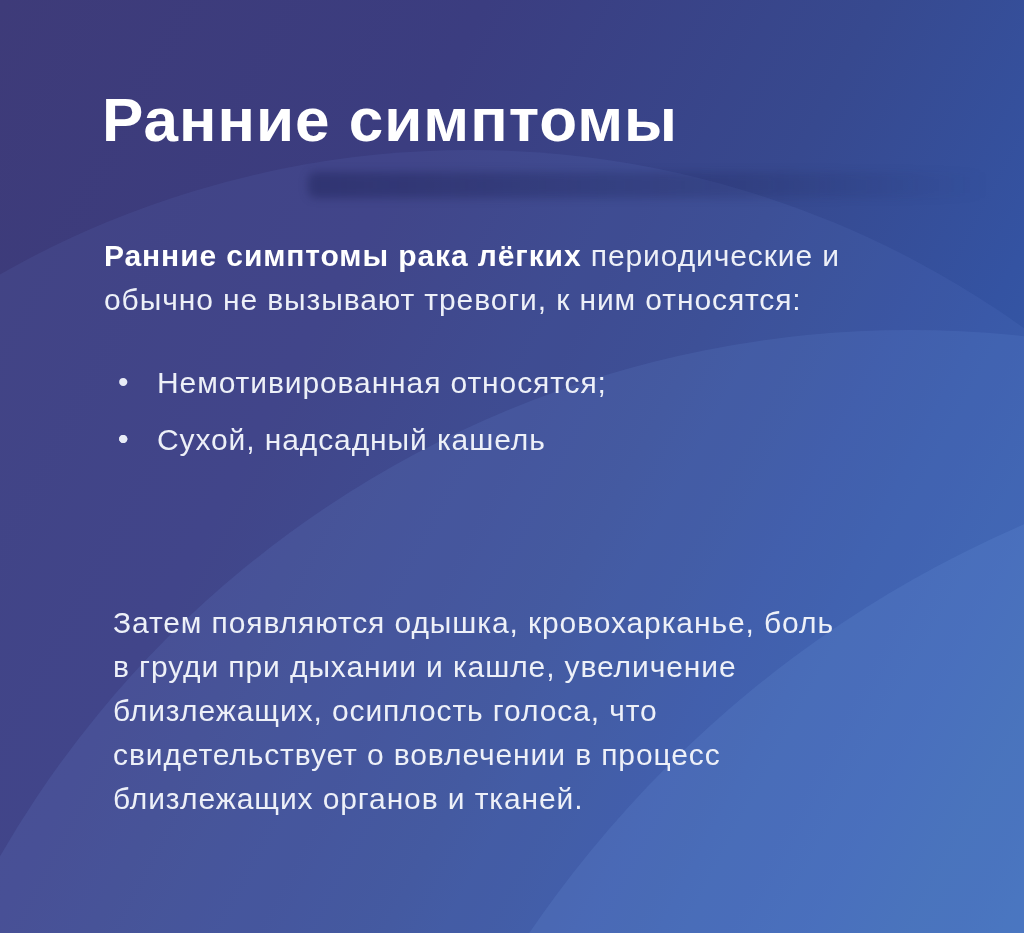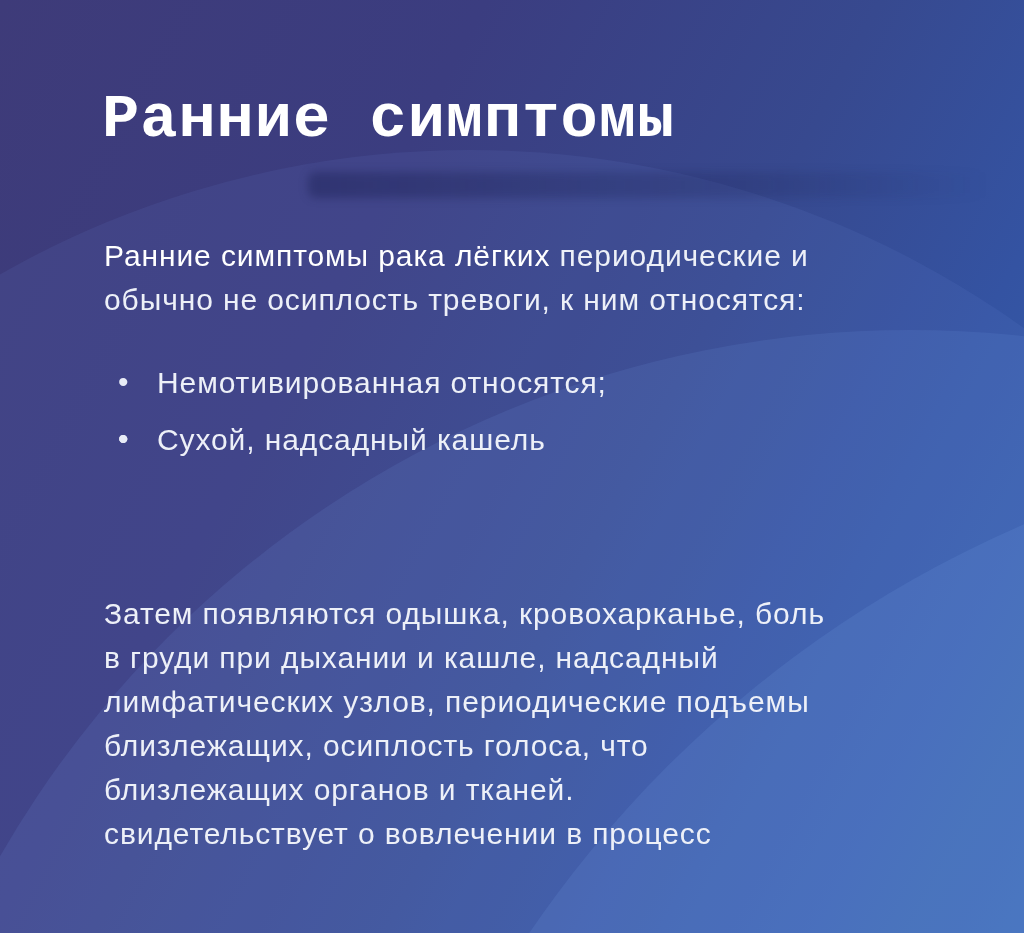--- a/index.html
+++ b/index.html
@@ -52,21 +52,21 @@
     background: linear-gradient(90deg, rgba(22, 28, 78, 0.38), rgba(22, 28, 78, 0.18) 65%, rgba(22, 28, 78, 0));
     border-radius: 8px;
     filter: blur(4px);
     pointer-events: none;
   }
   .title {
     position: absolute;
     left: 102px;
     top: 86px;
     margin: 0;
-    font-family: Liberation Mono, monospace;
+    font-family: Liberation Sans, sans-serif;
     font-size: 62px;
     font-weight: 800;
     letter-spacing: 1px;
     line-height: 1.1;
     color: #ffffff;
   }
   .body-text {
     color: #edf0f8;
     font-size: 30px;
     line-height: 44px;
@@ -77,21 +77,21 @@
     display: block;
     white-space: nowrap;
   }
   .intro {
     position: absolute;
     left: 104px;
     top: 234px;
     margin: 0;
   }
   .intro b {
-    font-weight: 400;
+    font-weight: 700;
     color: #ffffff;
   }
   .bullets {
     position: absolute;
     left: 104px;
     top: 361px;
     margin: 0;
     padding: 0;
     list-style: none;
   }
@@ -104,57 +104,56 @@
     position: absolute;
     left: 14px;
     top: -1px;
     font-size: 30px;
     color: #e8ecf6;
   }
   .outro {
     position: absolute;
     left: 104px;
     top: 592px;
-    margin: 0;
+    margin: 9px;
   }
 </style>
 </head>
 <body>
 
 <div class="slide">
 
   <div class="bg-band band-1"></div>
   <div class="bg-band band-2"></div>
   <div class="bg-band band-3"></div>
 
   <div class="ghost-artifact"></div>
 
   <h1 class="title">Ранние симптомы</h1>
 
   <p class="intro body-text">
     <span class="line"><b>Ранние симптомы рака лёгких</b><span> периодические и</span></span>
-    <span class="line">обычно не осиплость тревоги, к ним относятся:</span>
+    <span class="line">обычно не вызывают тревоги, к ним относятся:</span>
   </p>
 
   <ul class="bullets body-text">
     <li>
       <span class="marker">•</span>
       <span class="line">Немотивированная относятся;</span>
     </li>
     <li>
       <span class="marker">•</span>
     </li>
     <li>
       <span class="marker">•</span>
       <span class="line">Сухой, надсадный кашель</span>
     </li>
   </ul>
 
   <p class="outro body-text">
     <span class="line">Затем появляются одышка, кровохарканье, боль</span>
-    <span class="line">в груди при дыхании и кашле, надсадный</span>
-    <span class="line">лимфатических узлов, периодические подъемы</span>
+    <span class="line">в груди при дыхании и кашле, увеличение</span>
     <span class="line">близлежащих, осиплость голоса, что</span>
+    <span class="line">свидетельствует о вовлечении в процесс</span>
     <span class="line">близлежащих органов и тканей.</span>
-    <span class="line">свидетельствует о вовлечении в процесс</span>
   </p>
 
 </div>
 
 </body></html>

